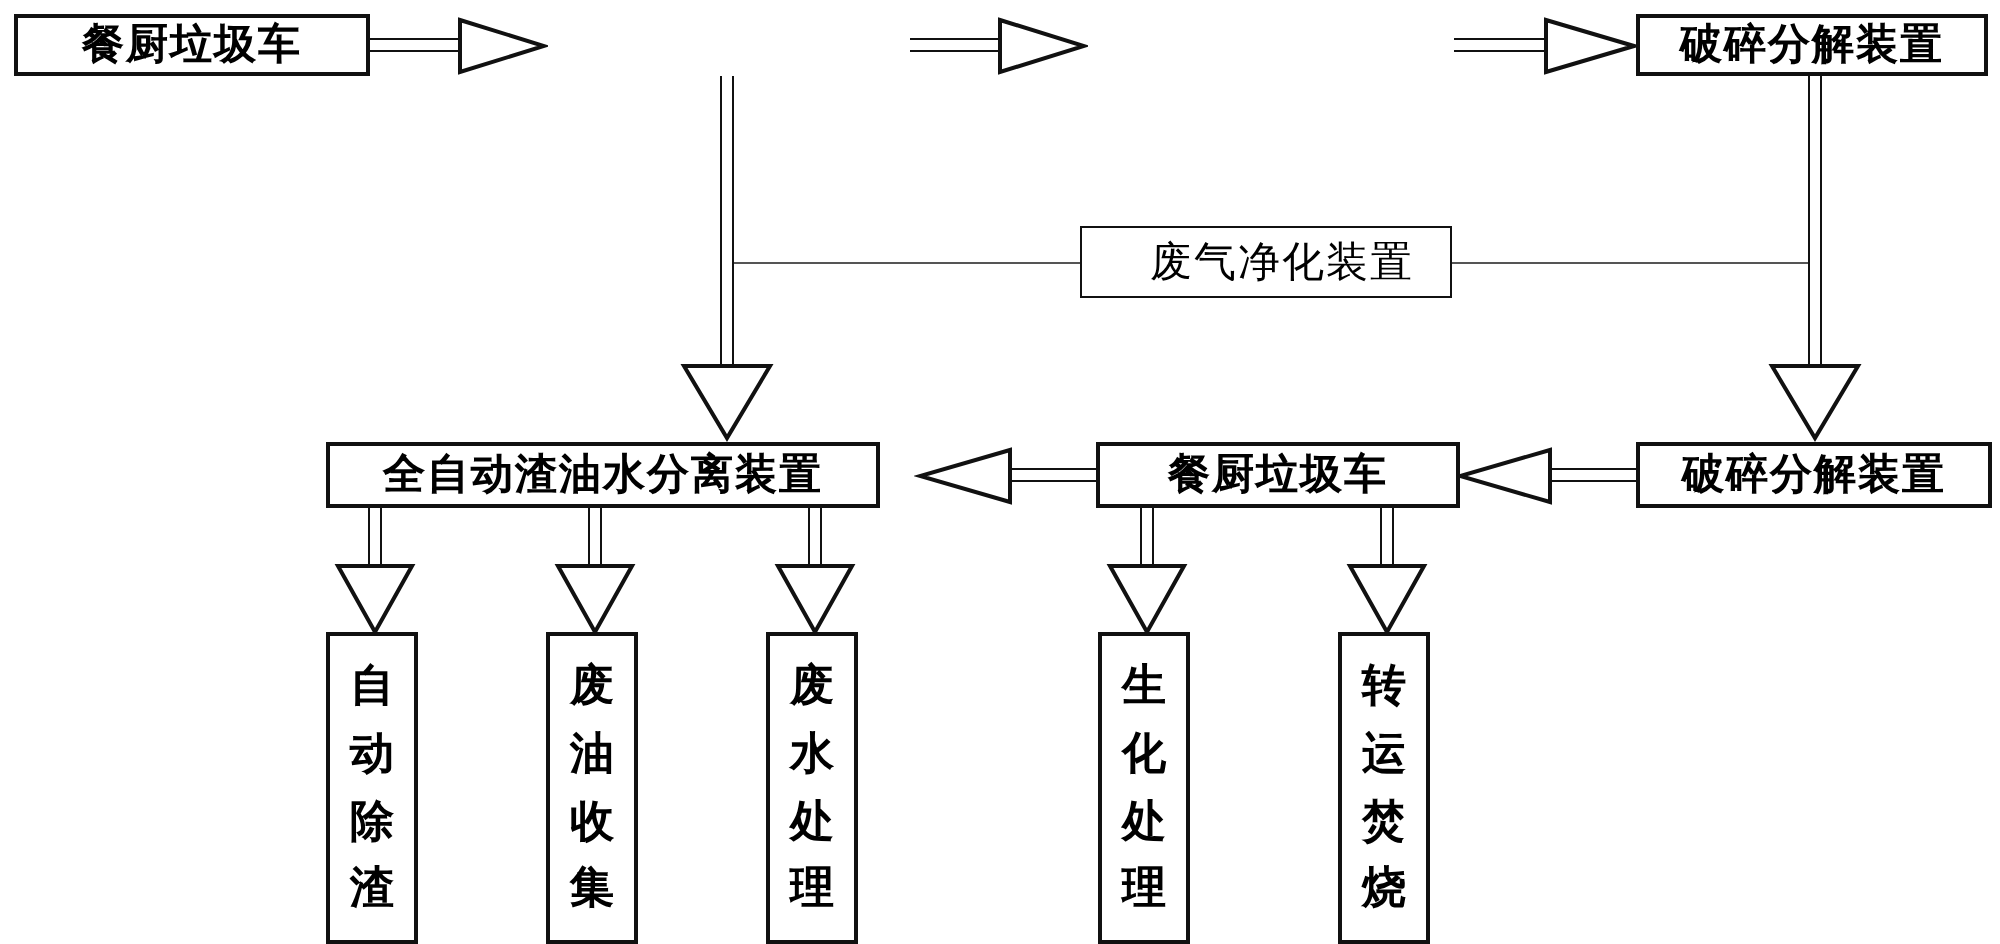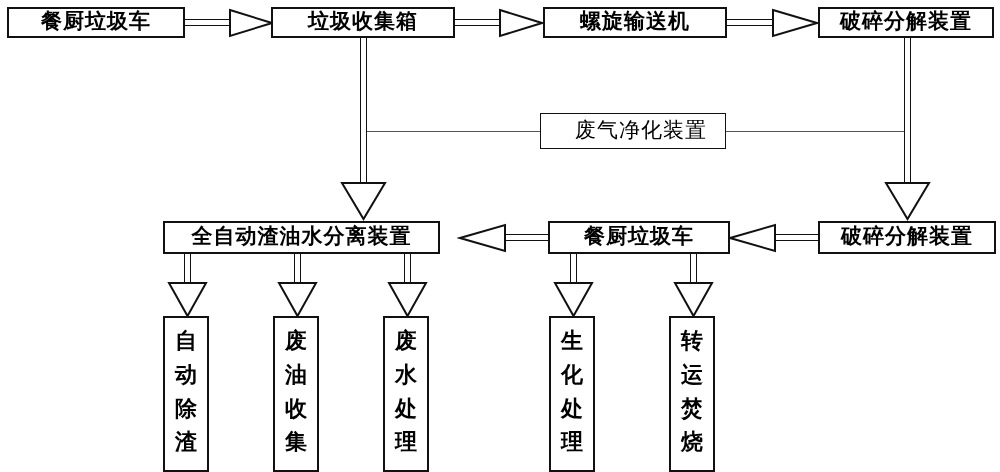--- a/index.html
+++ b/index.html
@@ -22,21 +22,21 @@
     position: absolute;
     box-sizing: border-box;
     border: 2px solid #111111;
     background: #ffffff;
     display: flex;
     align-items: center;
     justify-content: center;
     z-index: 6;
   }
   .node .label {
-    font-family: Liberation Mono, monospace;
+    font-family: Liberation Sans, sans-serif;
     color: #000000;
     white-space: nowrap;
     line-height: 1;
   }
   .node.h .label {
     font-size: 21px;
     letter-spacing: 1px;
     font-weight: 600;
   }
   .node.thin {
@@ -109,27 +109,21 @@
 </style>
 </head>
 <body>
 
 <div id="canvas">
 
   <div class="node h" style="left:7px; top:7px; width:178px; height:31px;">
     <span class="label">餐厨垃圾车</span>
   </div>
 
-  <div class="node h" style="left:271px; top:7px; width:184px; height:31px;">
-    <span class="label">垃圾收集箱</span>
-  </div>
-
-  <div class="node h" style="left:543px; top:7px; width:184px; height:31px;">
-    <span class="label">螺旋输送机</span>
-  </div>
+
 
   <div class="node h" style="left:818px; top:7px; width:176px; height:31px;">
     <span class="label">破碎分解装置</span>
   </div>
 
   <div class="dl-h" style="left:185px; top:19px; width:45px;"></div>
   <div class="arrow" style="left:228px; top:8px;">
     <svg width="46" height="30" viewBox="0 0 46 30">
         <polygon points="2,2 44,15 2,28"></polygon>
       </svg>

